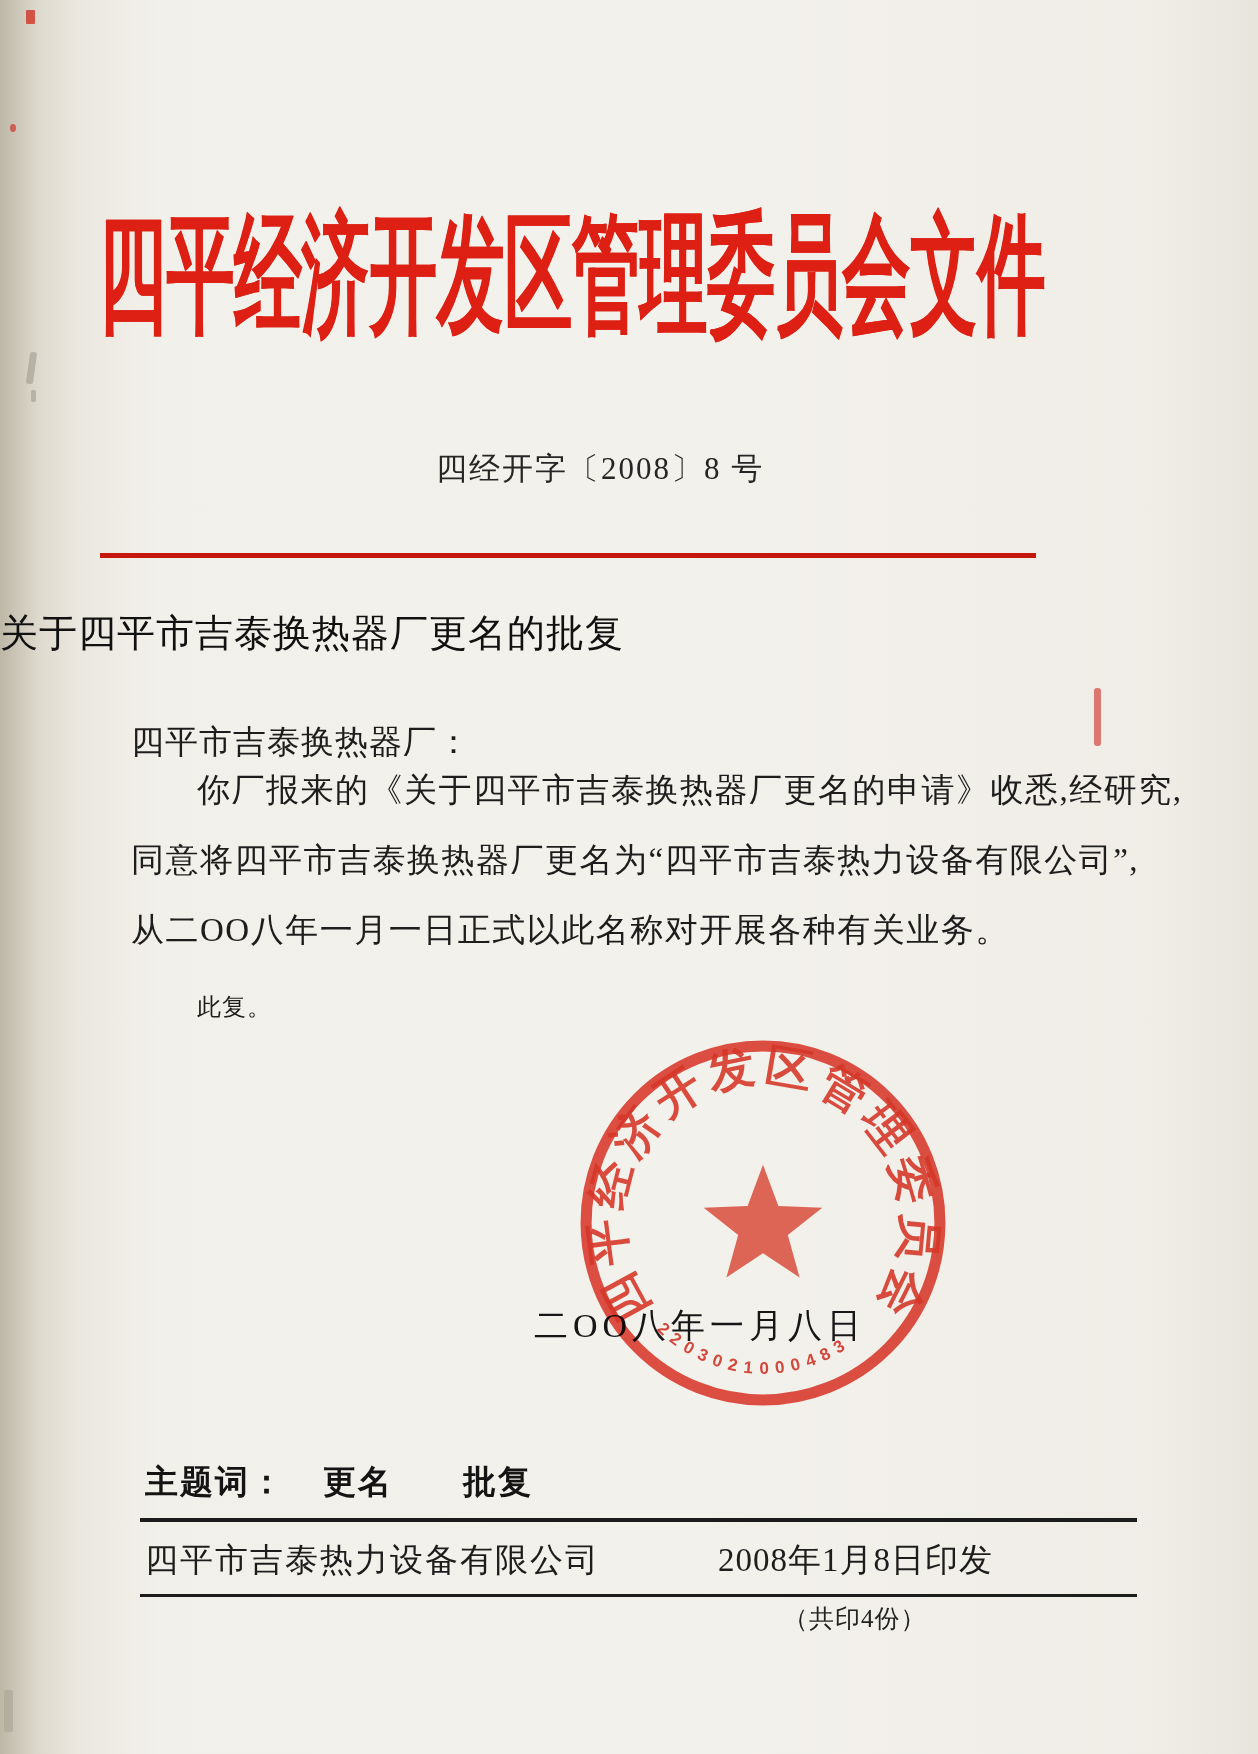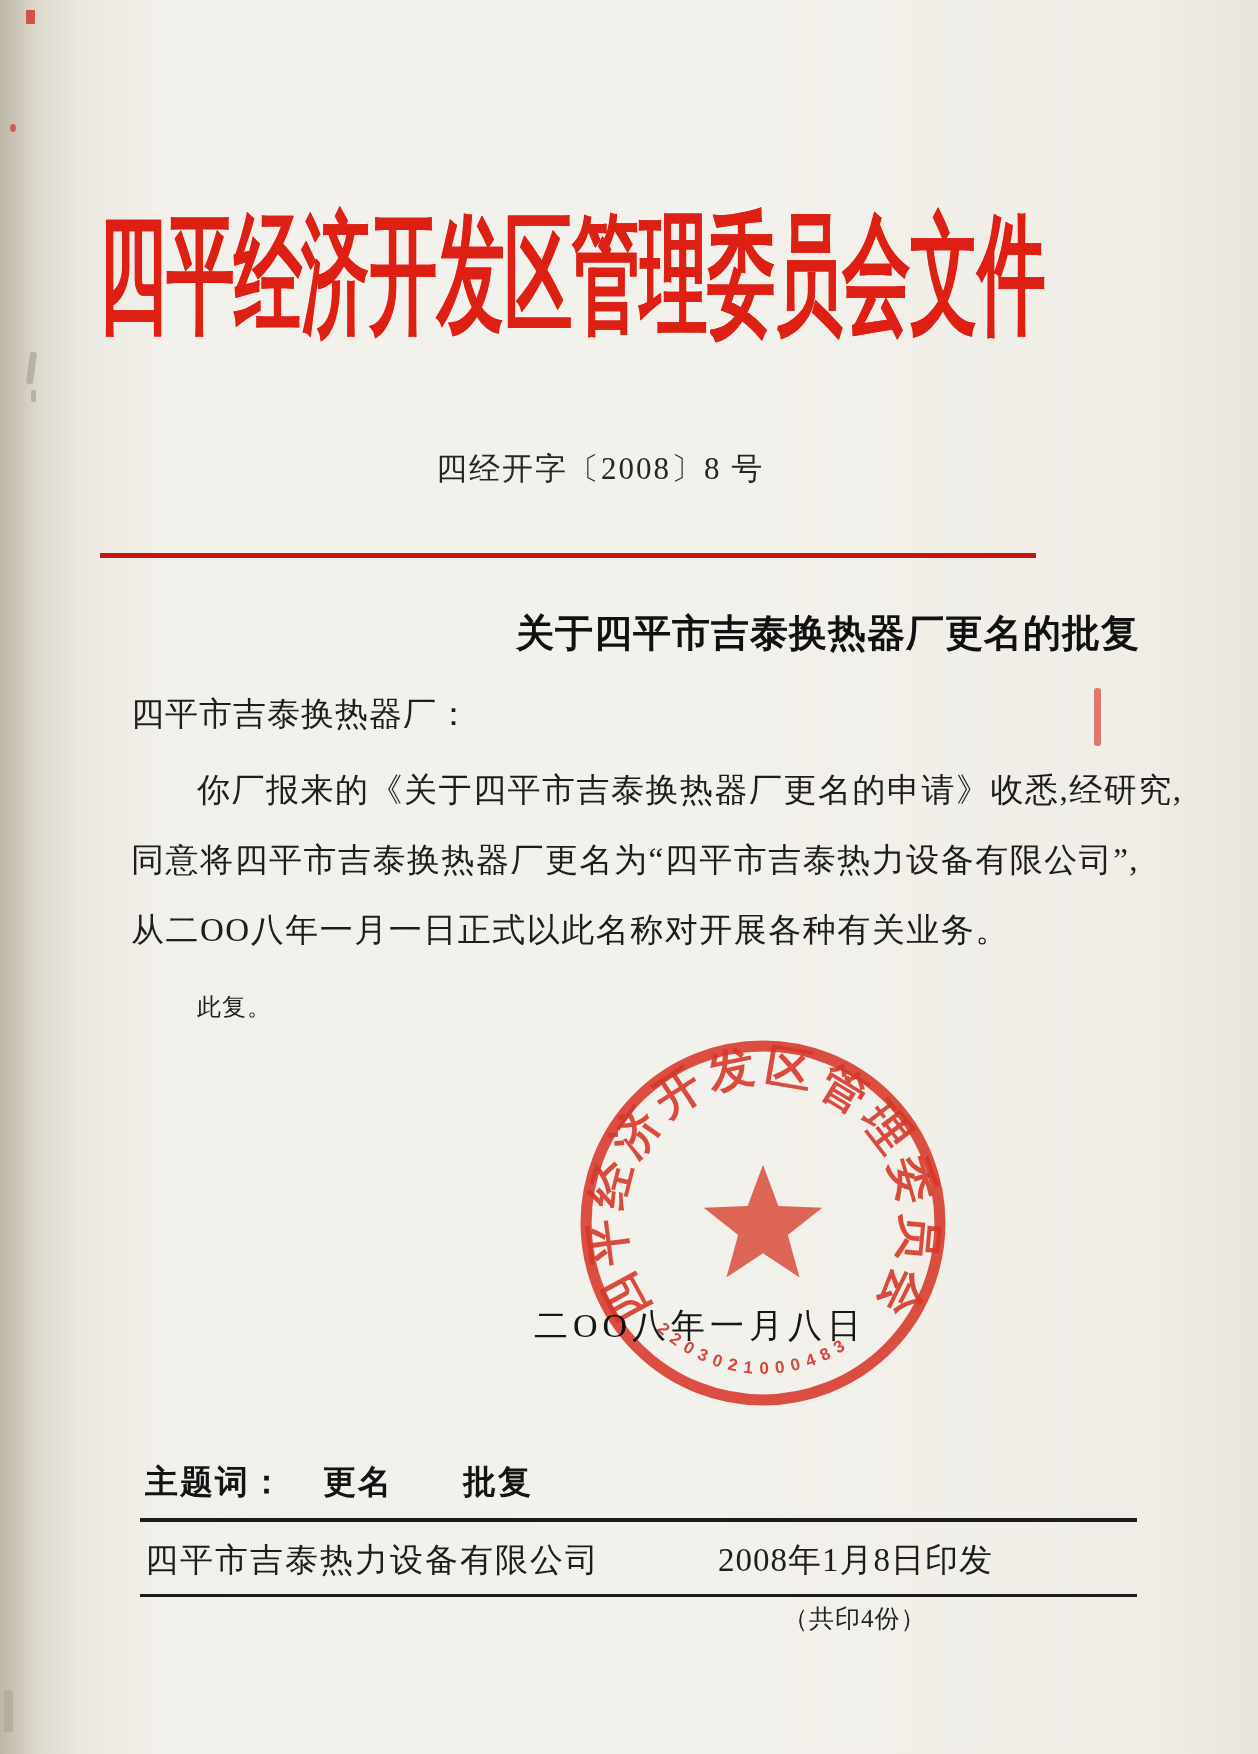--- a/index.html
+++ b/index.html
@@ -37,29 +37,29 @@
     font-size:31px;
     letter-spacing:2px;
     color:#262626;
   }
   .red-rule{
     top:553px;left:100px;width:936px;height:5px;
     background:#c5170e;
   }
   .doc-title{
     top:608px;left:0;width:1140px;
-    text-align:right;
+    text-align:left;
     font-family:"Liberation Sans","DejaVu Sans",sans-serif;
-    font-weight:bold;
+    font-weight:normal;
     font-size:38px;
     letter-spacing:1px;
     color:#111;
   }
   .salutation{
-    top:692px;left:131px;
+    top:720px;left:131px;
     font-size:33px;letter-spacing:1px;font-family:Liberation Mono, monospace;
   }
   .body-block{
     top:755px;left:131px;width:960px;
     font-size:33px;
     letter-spacing:1.5px;
   }
   .body-block .bline{
     line-height:70px;
     white-space:nowrap;

